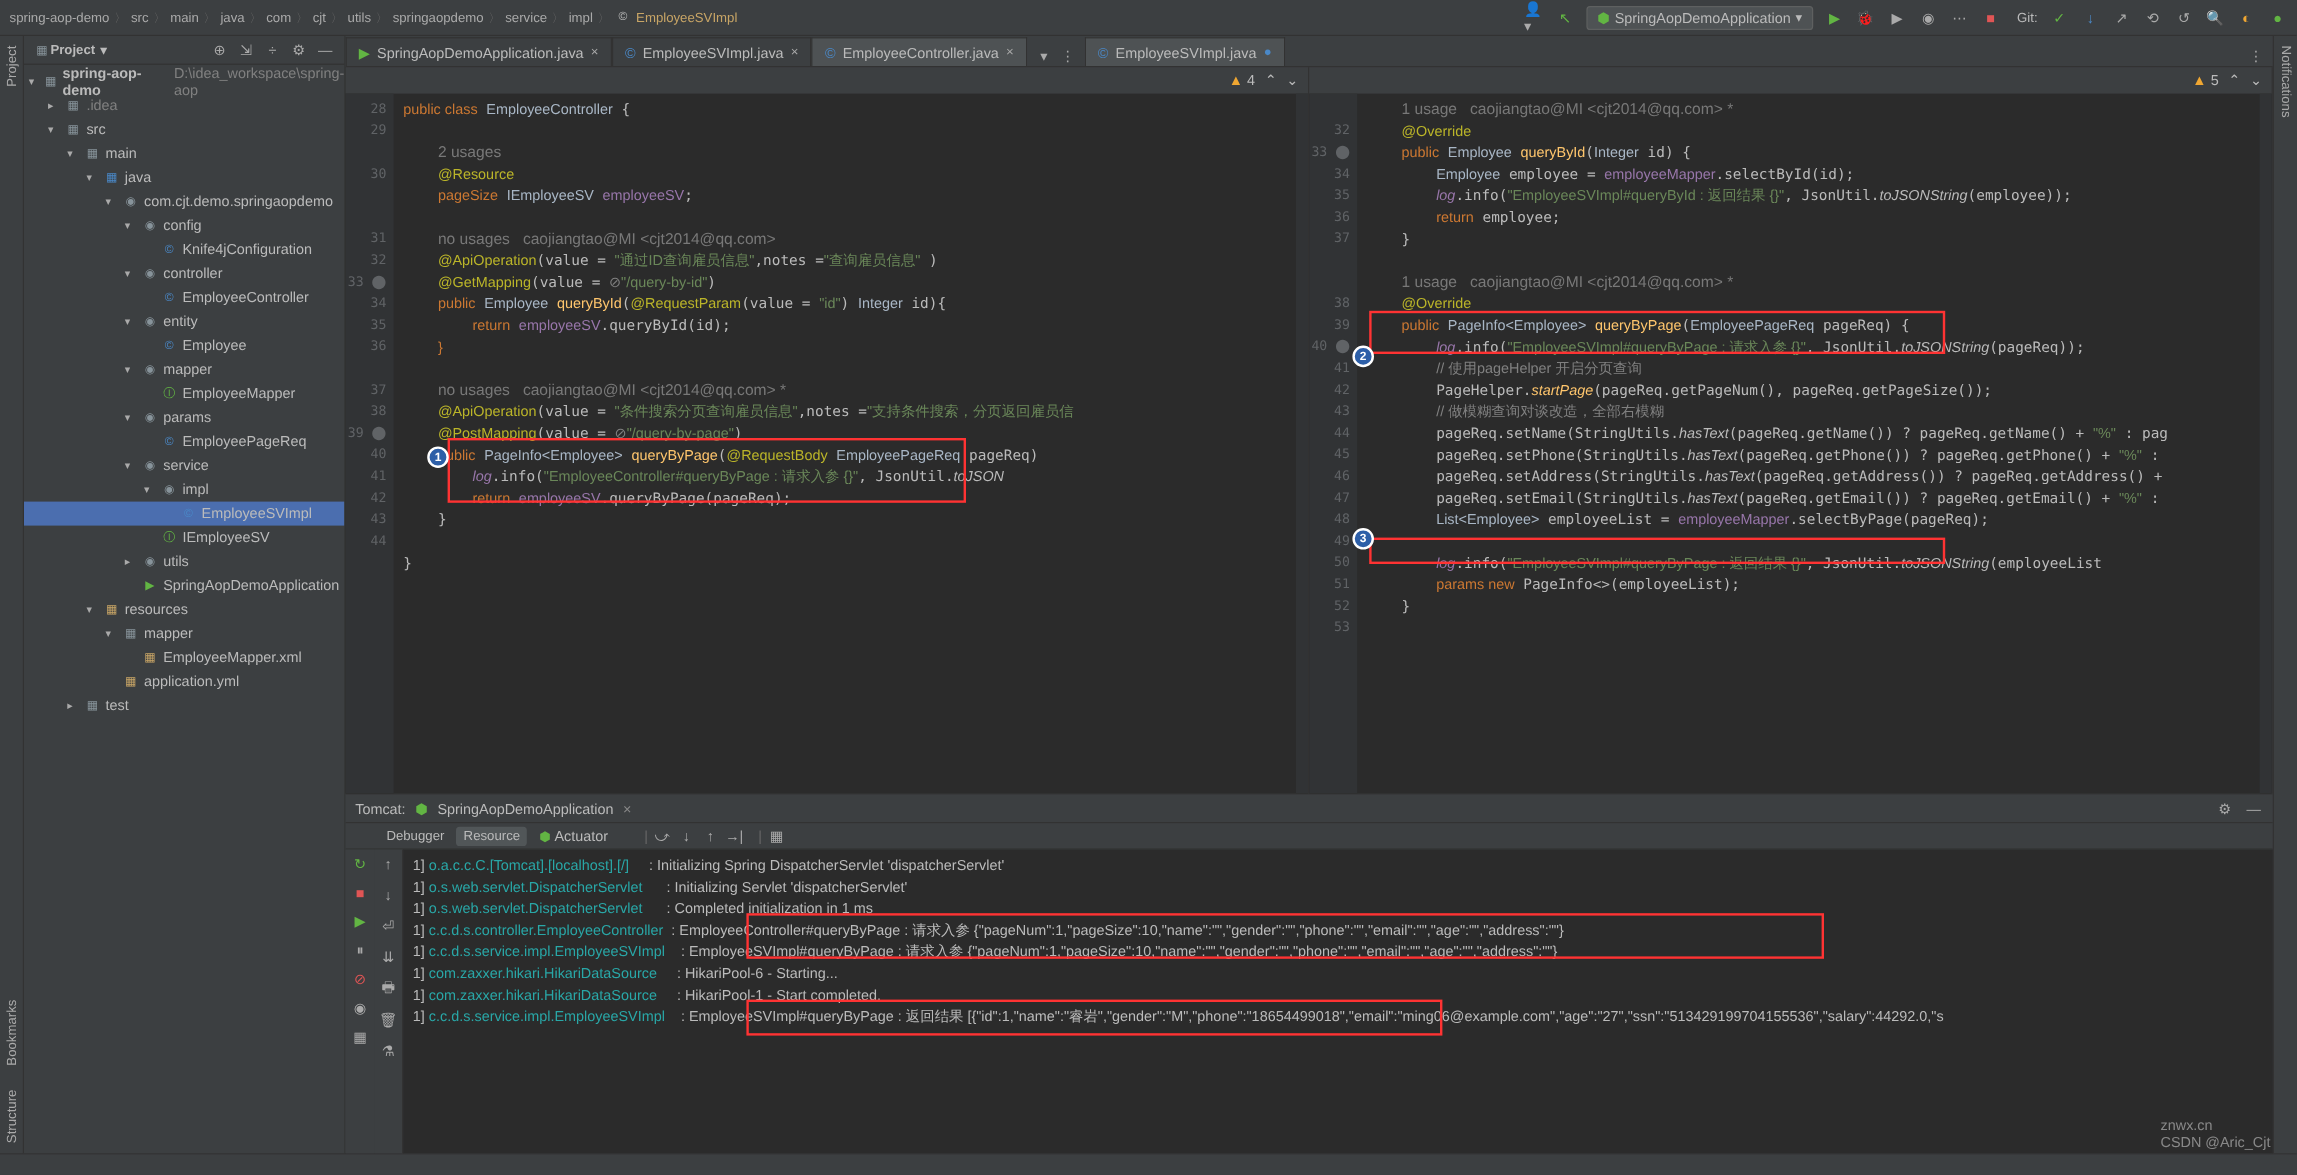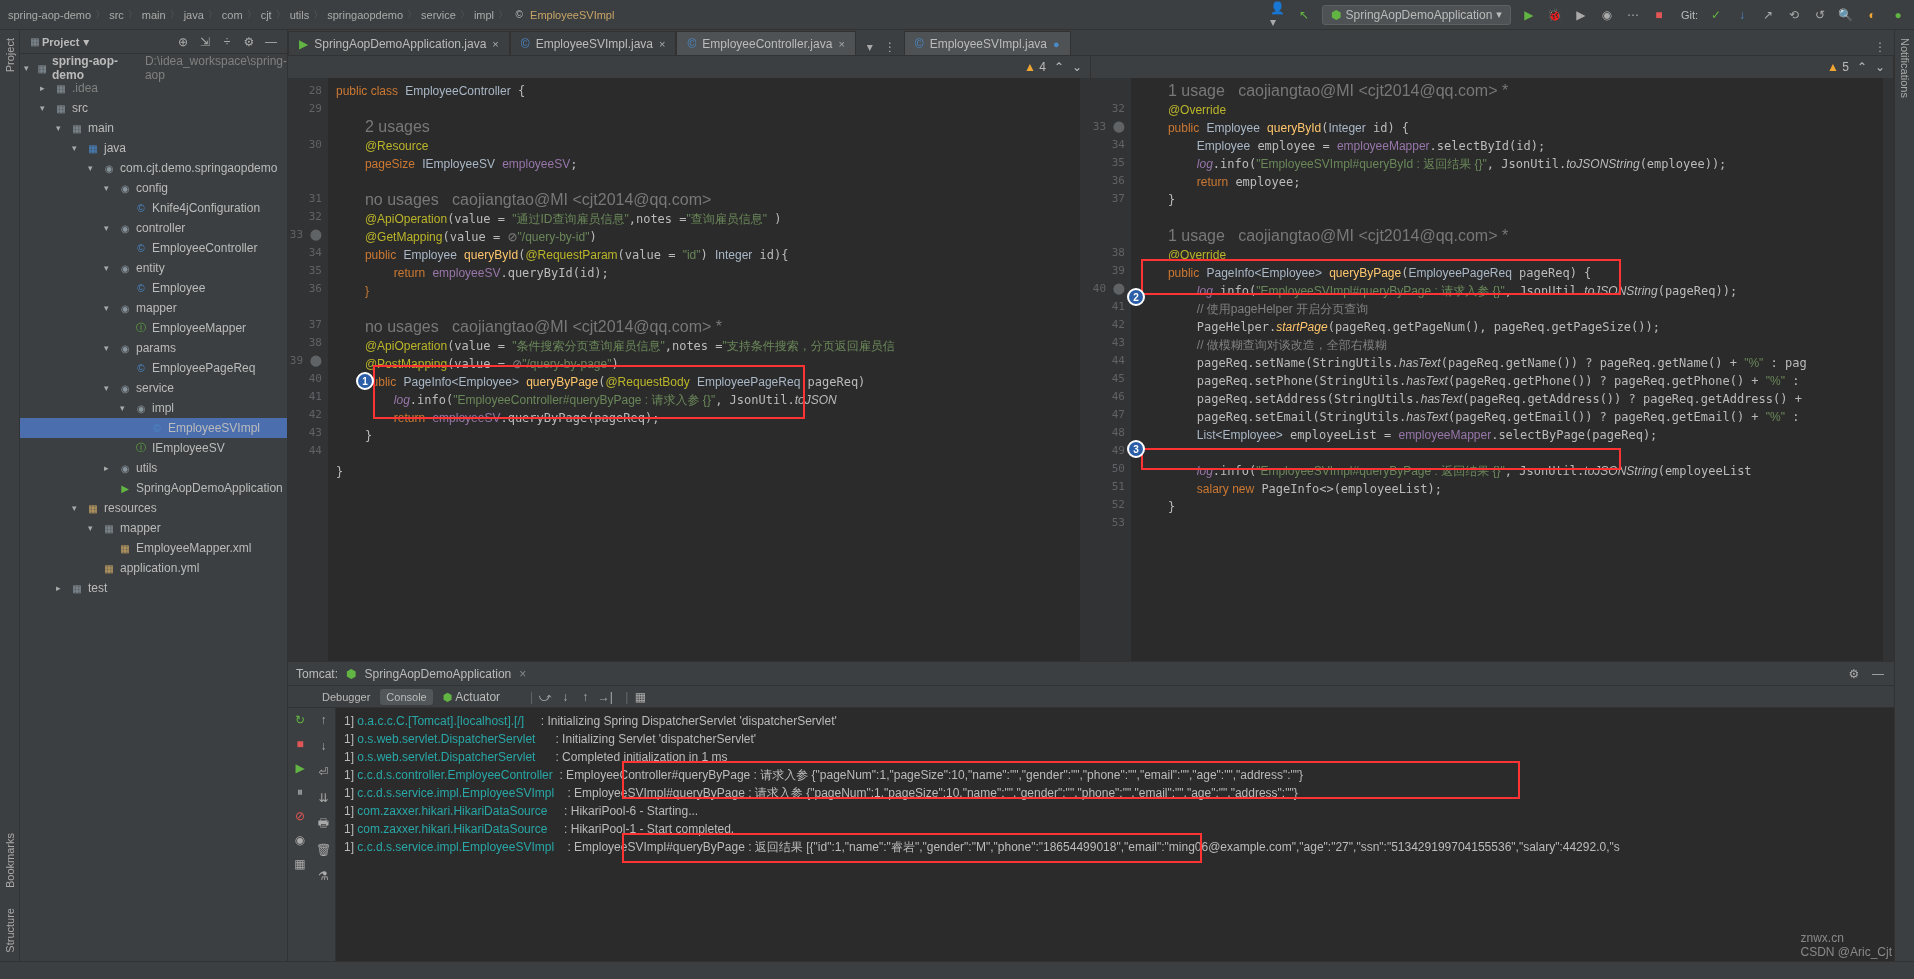--- a/index.html
+++ b/index.html
@@ -43,21 +43,21 @@
 .kw{color:#cc7832}
 .str{color:#6a8759}
 .anno{color:#bbb529}
 .comment{color:#808080}
 .func{color:#ffc66d}
 .fld{color:#9876aa}
 .type{color:#a9b7c6}
 .ital{font-style:italic}
 .hl-box{position:absolute;border:2px solid #ff3333;pointer-events:none;z-index:5}
 .hl-circle{position:absolute;width:18px;height:18px;border-radius:50%;background:#2d5fa8;border:2px solid #fff;color:#fff;font-size:10px;font-weight:bold;display:flex;align-items:center;justify-content:center;z-index:6}
-.usage-line{color:#787878;font-size:16px}
+.usage-line{color:#787878;font-size:13px}
 .debug-panel{height:300px;background:#3c3f41;border-top:1px solid #323232;display:flex;flex-direction:column}
 .debug-header{height:24px;display:flex;align-items:center;padding:0 8px;gap:8px;border-bottom:1px solid #323232}
 .debug-tab{padding:2px 6px;font-size:11px;cursor:pointer}
 .debug-tab.active{background:#515658;border-radius:3px}
 .debug-body{flex:1;display:flex;min-height:0}
 .debug-toolbar{width:24px;background:#3c3f41;display:flex;flex-direction:column;align-items:center;padding-top:4px;gap:8px}
 .debug-toolbar2{width:24px;background:#3c3f41;display:flex;flex-direction:column;align-items:center;padding-top:4px;gap:10px;border-right:1px solid #323232}
 .console{flex:1;background:#2b2b2b;padding:4px 8px;font-family:Consolas,monospace;font-size:12px;line-height:18px;overflow:auto;position:relative}
 .console-line{white-space:pre}
 .console .src{color:#29a7a7}
@@ -364,21 +364,21 @@
         <span class="comment">// 使用pageHelper 开启分页查询</span>
         PageHelper.<span class="ital func">startPage</span>(pageReq.getPageNum(), pageReq.getPageSize());
         <span class="comment">// 做模糊查询对谈改造，全部右模糊</span>
         pageReq.setName(StringUtils.<span class="ital">hasText</span>(pageReq.getName()) ? pageReq.getName() + <span class="str">"%"</span> : pag
         pageReq.setPhone(StringUtils.<span class="ital">hasText</span>(pageReq.getPhone()) ? pageReq.getPhone() + <span class="str">"%"</span> :
         pageReq.setAddress(StringUtils.<span class="ital">hasText</span>(pageReq.getAddress()) ? pageReq.getAddress() +
         pageReq.setEmail(StringUtils.<span class="ital">hasText</span>(pageReq.getEmail()) ? pageReq.getEmail() + <span class="str">"%"</span> :
         <span class="type">List&lt;Employee&gt;</span> employeeList = <span class="fld">employeeMapper</span>.selectByPage(pageReq);
 
         <span class="fld ital">log</span>.info(<span class="str">"EmployeeSVImpl#queryByPage : 返回结果 {}"</span>, JsonUtil.<span class="ital">toJSONString</span>(employeeList
-        <span class="kw">salary new</span> PageInfo&lt;&gt;(employeeList);
+        <span class="kw">params new</span> PageInfo&lt;&gt;(employeeList);
     }</div>
           <div class="marker-bar"></div>
           <div class="hl-box" style="left:50px;top:181px;width:480px;height:36px"></div>
           <div class="hl-circle" style="left:36px;top:210px">2</div>
           <div class="hl-box" style="left:50px;top:370px;width:480px;height:22px"></div>
           <div class="hl-circle" style="left:36px;top:362px">3</div>
         </div>
       </div>
     </div>
 
@@ -388,21 +388,21 @@
         <span style="color:#62b543">⬢</span>
         <span>SpringAopDemoApplication</span>
         <span style="color:#888">×</span>
         <div style="margin-left:auto;display:flex;gap:8px">
           <span class="icon-btn">⚙</span>
           <span class="icon-btn">—</span>
         </div>
       </div>
       <div style="height:22px;display:flex;align-items:center;padding:0 28px;gap:4px;border-bottom:1px solid #323232">
         <span class="debug-tab">Debugger</span>
-        <span class="debug-tab active">Console</span>
+        <span class="debug-tab active">Resource</span>
         <span class="debug-tab" style="color:#62b543">⬢ <span>Actuator</span></span>
         <span style="margin-left:20px;color:#666">|</span>
         <span class="icon-btn">⤻</span>
         <span class="icon-btn">↓</span>
         <span class="icon-btn">↑</span>
         <span class="icon-btn">→|</span>
         <span style="margin-left:8px;color:#666">|</span>
         <span class="icon-btn">▦</span>
       </div>
       <div class="debug-body">

